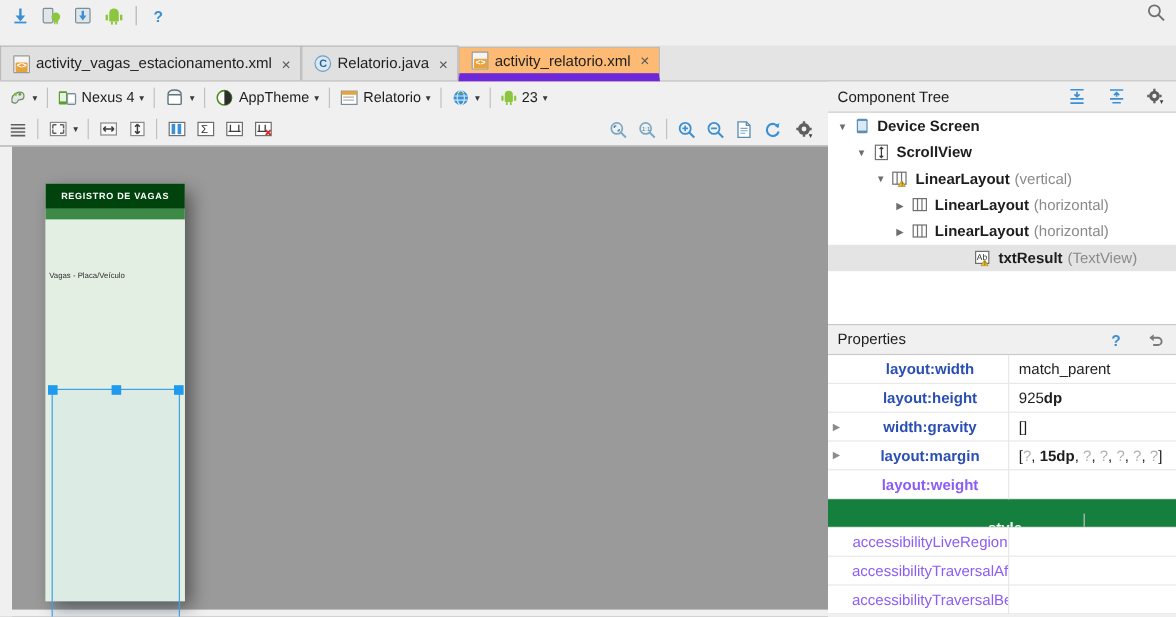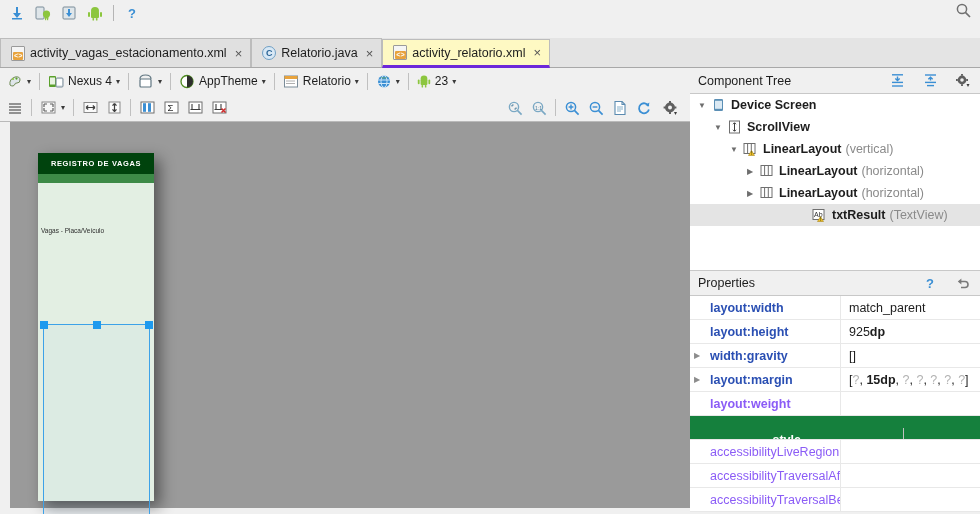--- a/index.html
+++ b/index.html
@@ -35,21 +35,21 @@
     background: #e4e4e4; display: flex; align-items: flex-end;
     border-bottom: 1px solid #a8a8a8;
   }
   .tab {
     height: 29px; display: flex; align-items: center; gap: 5px;
     padding: 0 8px 0 10px; background: #e0e0e0;
     border-left: 1px solid #bcbcbc; border-right: 1px solid #bcbcbc;
     border-top: 1px solid #bcbcbc;
     font-size: 12.5px; color: #1d1d1d; white-space: nowrap;
   }
-  .tab.active { background: #fef9c3; border-bottom: 3px solid #6d28d9; margin-bottom: -1px; }
+  .tab.active { background: #fdba74; border-bottom: 7px solid #6d28d9; margin-bottom: -1px; }
   .tab-close { color: #555; font-size: 13px; margin-left: 3px; }
   .tab-filler { flex: 1; height: 29px; background: #e4e4e4; }
 
   
   .ico-xml {
     width: 14px; height: 15px; background: #f5f5f5; border: 1px solid #9a9a9a;
     border-radius: 1px; position: relative;
   }
   .ico-xml::after {
     content: "<>"; position: absolute; left: 1px; bottom: 0px;
@@ -147,21 +147,21 @@
     font-size: 8px; color: #6e6e6e;
   }
   .node-ico { width: 17px; height: 15px; display: flex; align-items: center; justify-content: center; margin-right: 4px; position: relative; }
   .node-label { color: #1d1d1d; }
   .node-label.bold { font-weight: bold; }
   .node-sub { color: #8a8a8a; margin-left: 4px; }
 
   .props { background: #ffffff; }
   .prop-row {
     height: 24px; display: flex; align-items: center;
-    border-bottom: 1px solid #e8e8e8; font-size: 12.5px;
+    border-bottom: 1px solid #e8e8e8; font-size: 12.5px; text-align: center;
   }
   .prop-row.selected { background: #15803d; flex-direction: column; }
   .prop-expander {
     width: 14px; min-width: 14px; height: 24px;
     display: flex; align-items: center; justify-content: center;
     font-size: 8px; color: #8c8c8c;
   }
   .prop-name {
     width: 137px; min-width: 137px; padding-left: 6px;
     border-right: 1px solid #e8e8e8; height: 24px; line-height: 24px;

